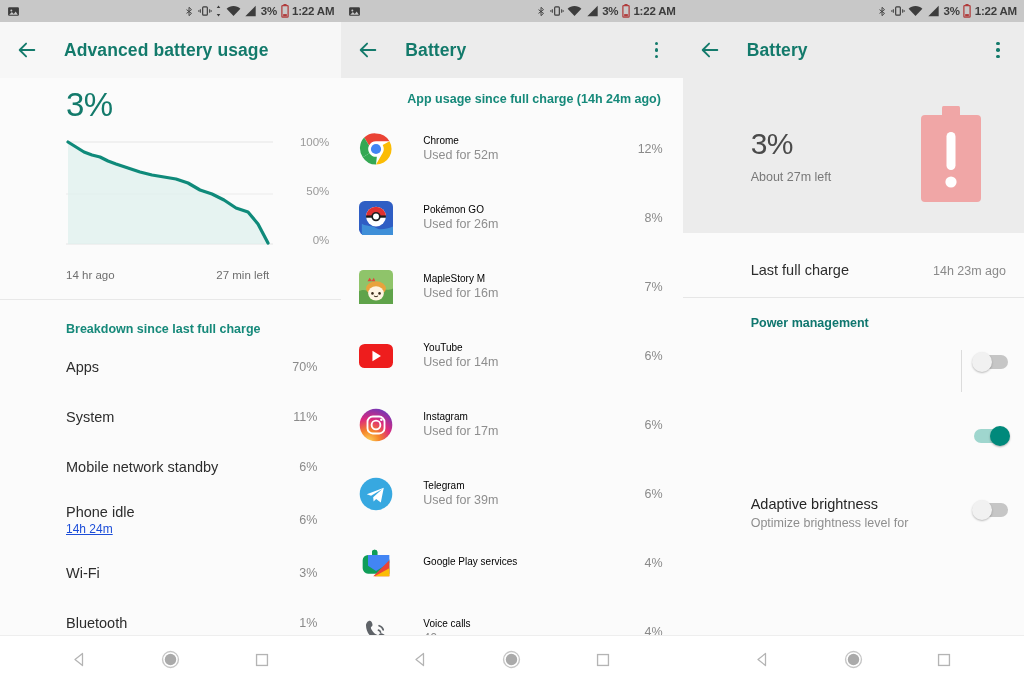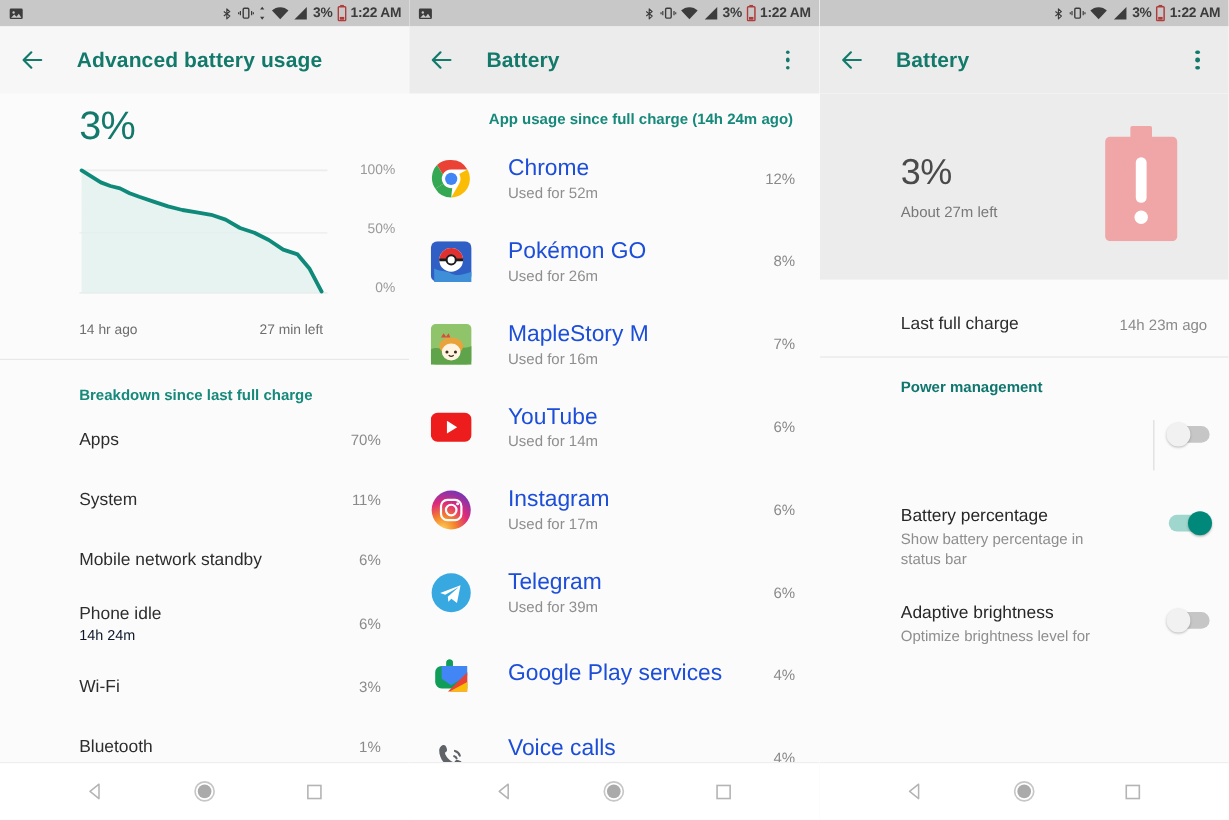--- a/index.html
+++ b/index.html
@@ -95,38 +95,38 @@
   .sect-head {
     font-size: 12.5px; color: #16897a; font-weight: bold;
     padding: 22px 0 6px 66px;
   }
   .brow {
     display: flex; align-items: center;
     padding: 0 24px 0 66px;
     height: 50px;
   }
   .brow .lbl { font-size: 14.5px; color: #2d2d2d; }
-  .brow .sub { font-size: 12px; color: #0f172a; margin-top: 2px; }
+  .brow .sub { font-size: 12px; color: #1d4ed8; margin-top: 2px; text-decoration: underline; }
   .brow .val { margin-left: auto; font-size: 12.5px; color: #8a8a8a; }
   .brow.tall { height: 56px; }
 
   
   .usage-head {
     font-size: 12.5px; color: #16897a; font-weight: bold;
     padding: 14px 0 8px 66px;
   }
   .approw {
     display: flex; align-items: center;
     padding: 0 20px 0 16px;
     height: 69px;
     cursor: pointer;
   }
   .appicon { width: 38px; height: 38px; flex: none; display: flex; align-items: center; justify-content: center; }
   .apptext { margin-left: 28px; }
-  .appname { font-size: 19px; color: #1d4ed8; }
+  .appname { font-size: 10px; color: #000000; }
   .appsub { font-size: 12.5px; color: #8e8e8e; margin-top: 2px; }
   .apppct { margin-left: auto; font-size: 12.5px; color: #8a8a8a; }
 
   
   .hero {
     background: #ececec; height: 155px;
     display: flex; align-items: center;
     padding: 0 20px 0 68px;
     position: relative;
   }
@@ -632,24 +632,20 @@
         <div class="tt">
         </div>
         <div class="vsep"></div>
         <div class="switch">
           <span class="track"></span>
             <span class="knob"></span>
         </div>
       </div>
 
       <div class="togrow">
-        <div class="tt">
-          <div class="t1">Battery percentage</div>
-          <div class="t2">Show battery percentage in status bar</div>
-        </div>
         <div class="switch on">
           <span class="track"></span>
             <span class="knob"></span>
         </div>
       </div>
 
       <div class="togrow">
         <div class="tt">
           <div class="t1">Adaptive brightness</div>
           <div class="t2">Optimize brightness level for</div>

